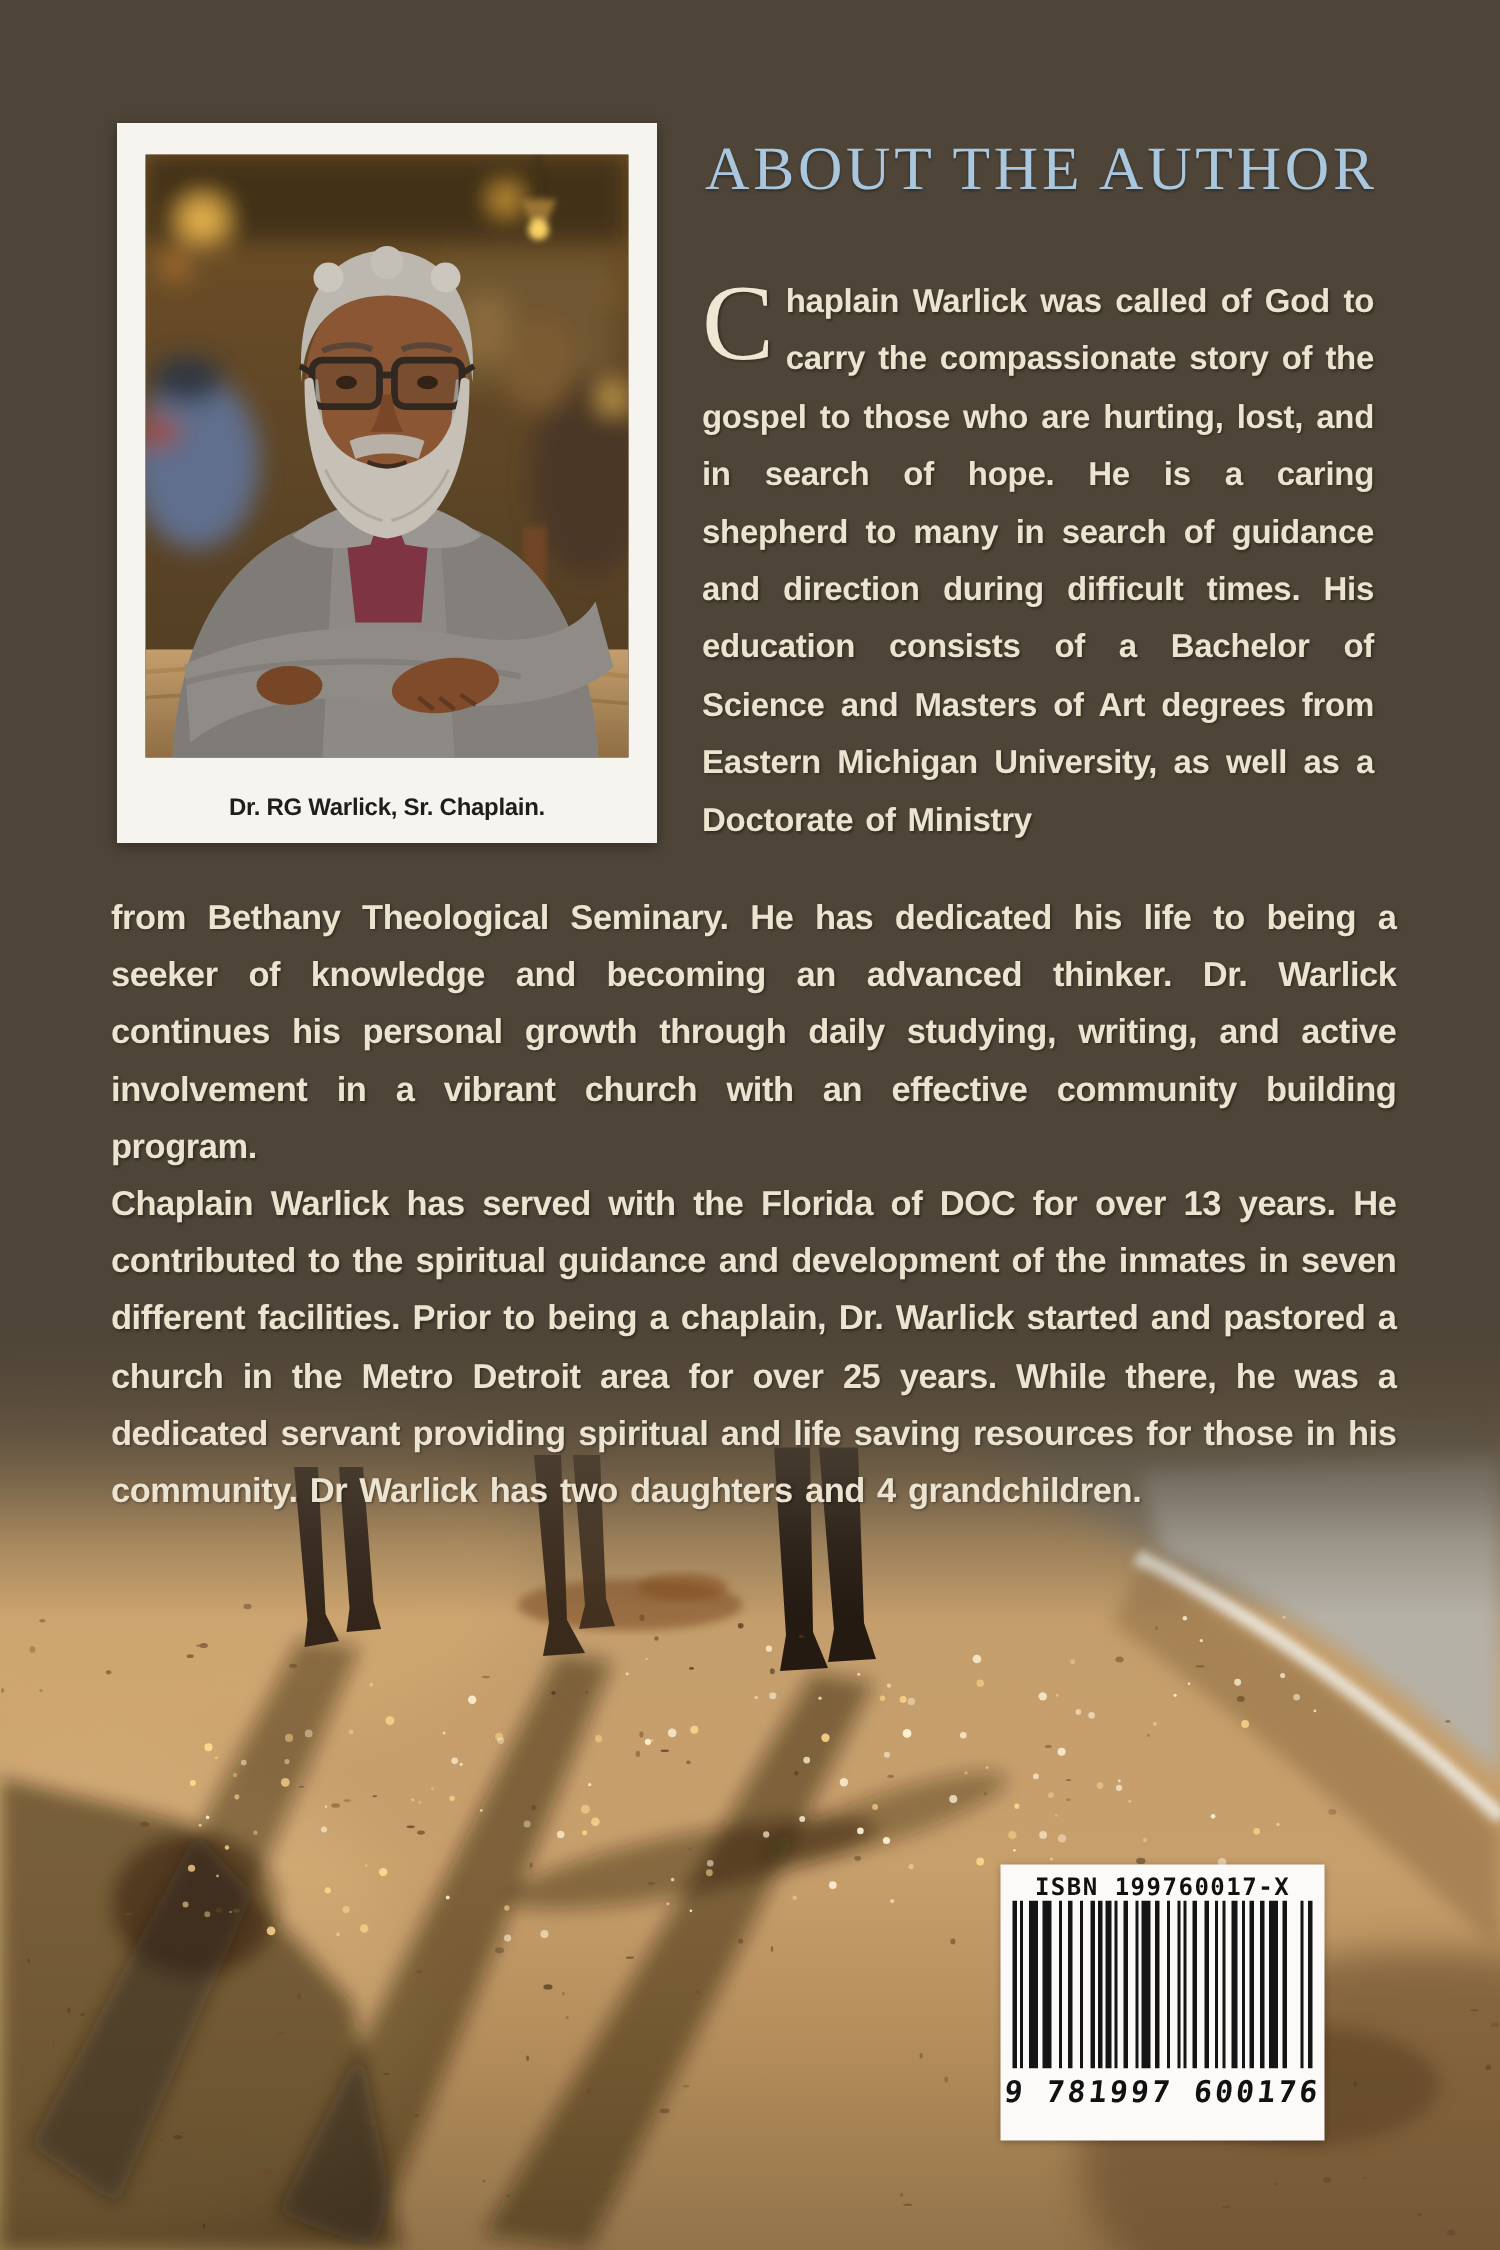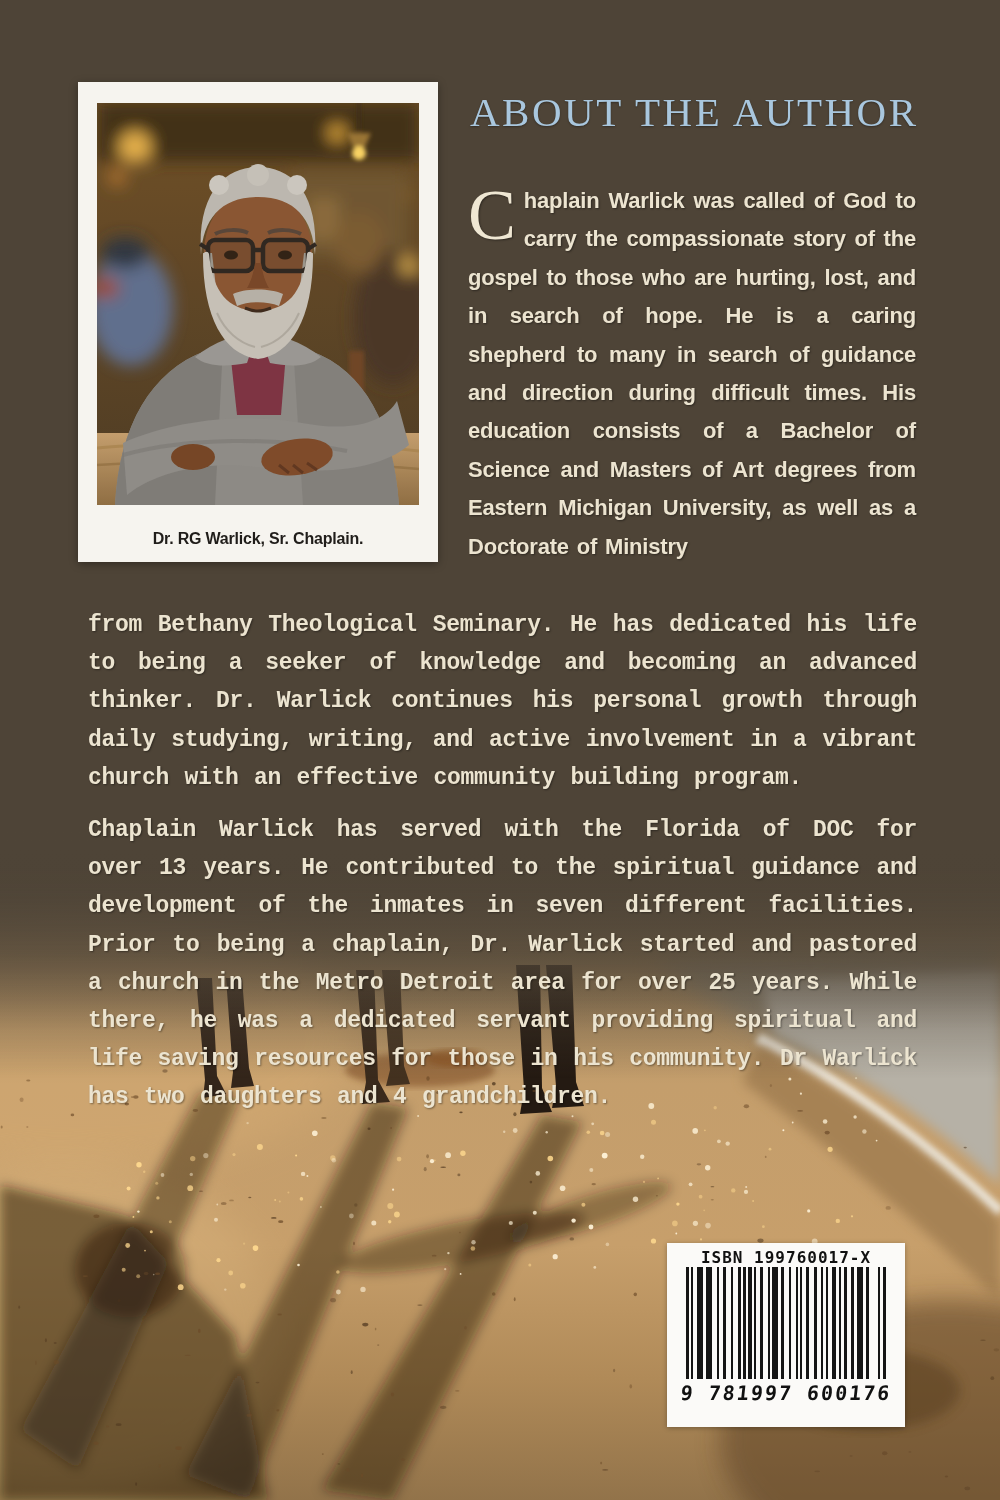--- a/index.html
+++ b/index.html
@@ -32,38 +32,38 @@
     font-size:22px;line-height:38.4px;letter-spacing:-0.2px;word-spacing:2px;
   }
   .dropcap{
     float:left;font-family:"Liberation Serif", serif;font-weight:400;
     font-size:72px;line-height:58px;margin:4px 8px 0 0;color:#efe7d3;
   }
   .full-text{
     position:absolute;left:74px;top:592px;width:857px;
     font-size:23px;line-height:38.2px;letter-spacing:-0.3px;word-spacing:2px;
   }
-  .full-text p{margin:14px;font-family:Liberation Mono, monospace;}
+  .full-text p{margin:0;}
   
   .photo-frame{
     position:absolute;left:78px;top:82px;width:360px;height:480px;
     background:#f6f4ef;box-shadow:0 2px 8px rgba(0,0,0,.35);
   }
   .photo{
     position:absolute;left:19px;top:21px;width:322px;height:402px;
     background:#5d4526;overflow:hidden;
   }
   .photo-caption{
     position:absolute;left:0;bottom:14px;width:100%;
     text-align:center;font-size:16px;font-weight:bold;color:#201d1a;
     letter-spacing:-0.2px;
   }
   
   .barcode{
-    position:absolute;left:667px;top:1243px;width:238px;height:184px;
+    position:absolute;left:667px;top:1243px;width:216px;height:184px;
     background:#fbfaf8;box-shadow:0 1px 5px rgba(0,0,0,.3);
     text-align:center;
   }
   .isbn-top{
     margin-top:5px;font-family:"DejaVu Sans Mono", monospace;font-weight:bold;
     font-size:16px;letter-spacing:1px;color:#111;
   }
   .isbn-bottom{
     margin-top:-2px;font-family:"DejaVu Sans Mono", monospace;font-weight:bold;
     font-size:20px;letter-spacing:2px;color:#111;transform:skewX(-6deg);

